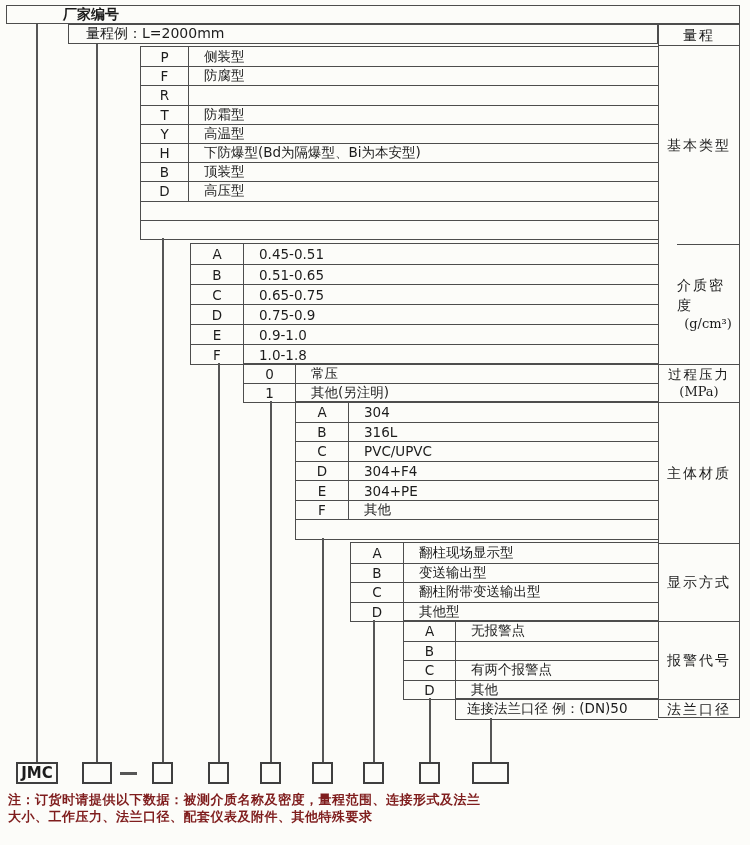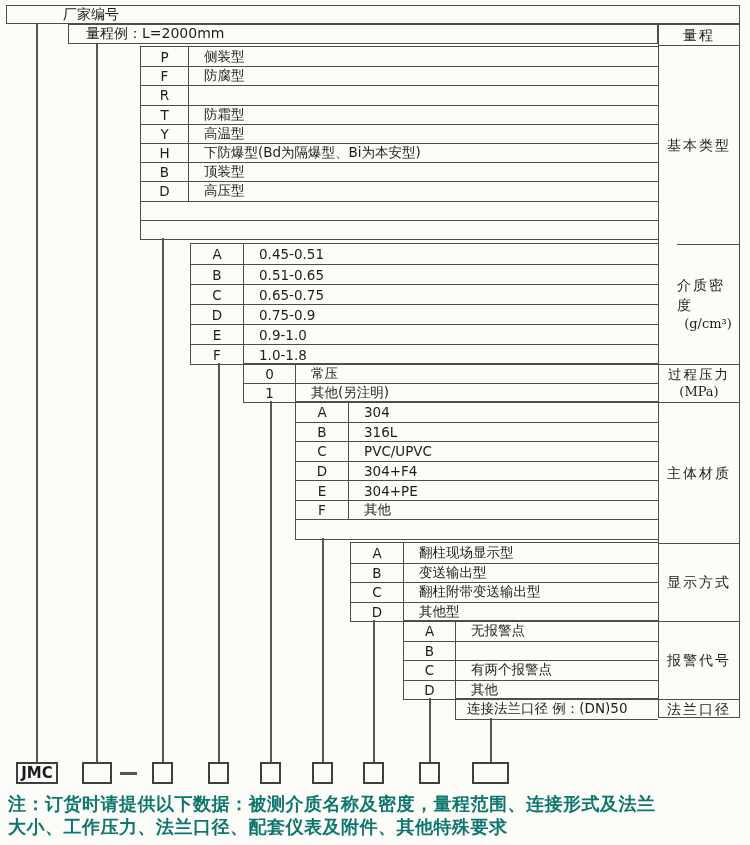--- a/index.html
+++ b/index.html
@@ -27,28 +27,28 @@
          font-family:"DejaVu Serif","Liberation Serif",serif;font-size:14px;letter-spacing:2px;line-height:1.45;}
   .lcell:first-child{border-top:none;}
   .lcell .sub{letter-spacing:0px;font-size:13px;}
   
   .vline{position:absolute;width:1.5px;background:#565656;}
   
   .mbox{position:absolute;top:762px;height:22px;border:2px solid #3f3f3f;background:transparent;}
   .mbox.jmc{display:flex;align-items:center;justify-content:center;font-weight:bold;font-size:15px;}
   .dash{position:absolute;background:#565656;height:2.5px;}
   
-  .note{position:absolute;left:8px;top:792px;width:736px;color:#0f766e;font-weight:bold;
-        font-size:18px;line-height:1.28;letter-spacing:0.5px;}
+  .note{position:absolute;left:8px;top:792px;width:736px;color:#7f1d1d;font-weight:bold;
+        font-size:13px;line-height:1.28;letter-spacing:0.5px;}
 </style>
 </head>
 <body>
 
 <div class="bigbox" style="left:6px;top:5px;width:734px;height:19px;">
-  <span class="txt" style="padding-left:56px;">厂家编号</span>
+  <span class="txt" style="padding-left:56px;font-weight:bold;">厂家编号</span>
 </div>
 
 <div class="bigbox" style="left:68px;top:24px;width:590px;height:20px;">
   <span class="txt" style="padding-left:17px;">量程例：L=2000mm</span>
 </div>
 
 <div class="labelcol">
   <div class="lcell" style="height:20px;align-items:center;">
       <span>量程</span>
     </div>

